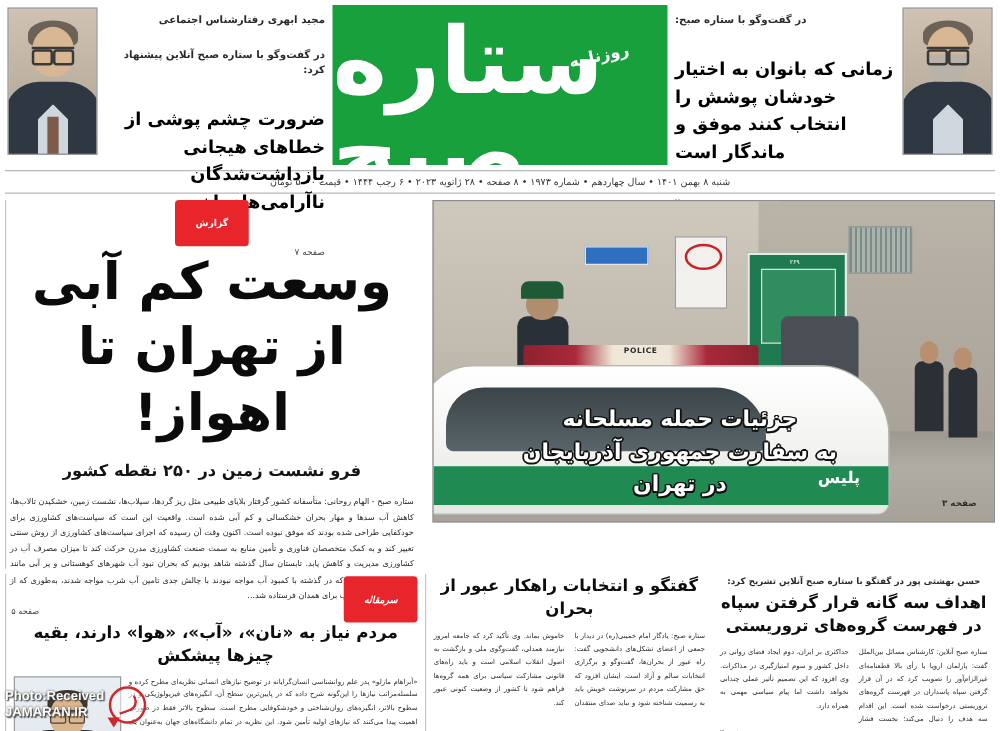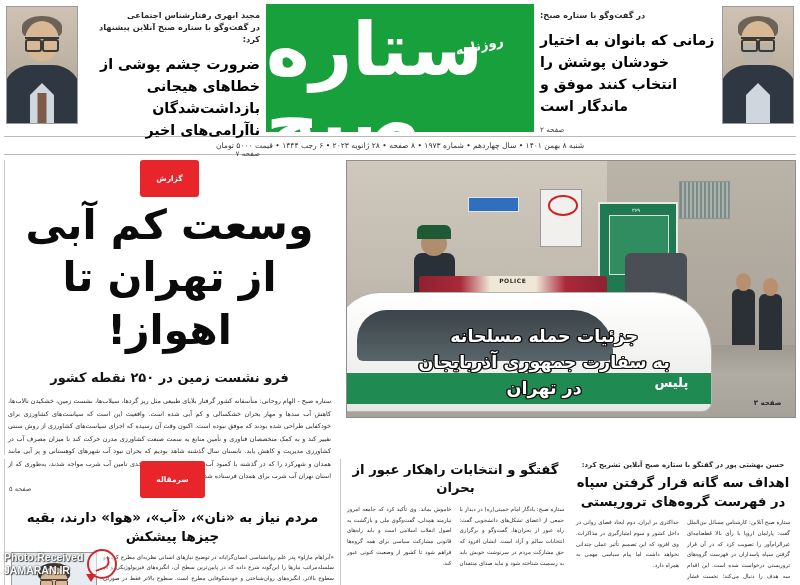--- a/index.html
+++ b/index.html
@@ -101,20 +101,21 @@
     width: 9px; height: 30px; background:#7e5a4b;
   }
 
   .mast-text {
     flex: 1 1 auto;
     display: flex;
     flex-direction: column;
     justify-content: flex-start;
     text-align: left;
     padding-top: 4px;
+    gap: 16px;
   }
   .mast-side.right .mast-text { text-align: left; }
   .mast-side.left  .mast-text { text-align: right; }
 
   .kicker {
     font-size: 8.2px;
     line-height: 1.45;
     color: #2a2a2a;
     font-weight: 600;
   }
@@ -386,21 +387,21 @@
     border-left: 1px solid #c9c9c9;
   }
   .b-col.mid {
     flex: 1 1 0;
     border-left: 1px solid #c9c9c9;
   }
   .b-col.left {
     flex: 0 0 226px;
   }
 
-  .ed-badge-wrap { text-align:center; margin-bottom: 11px; }
+  .ed-badge-wrap { text-align:right; margin-bottom: 0; font-style: italic; }
   .ed-headline {
     font-size: 13.4px;
     font-weight: bold;
     text-align: center;
     line-height: 1.4;
     color: #0d0d0d;
     margin-bottom: 5px;
   }
   .ed-flex { display:flex; flex-direction: row; gap: 6px; }
   .ed-text {

